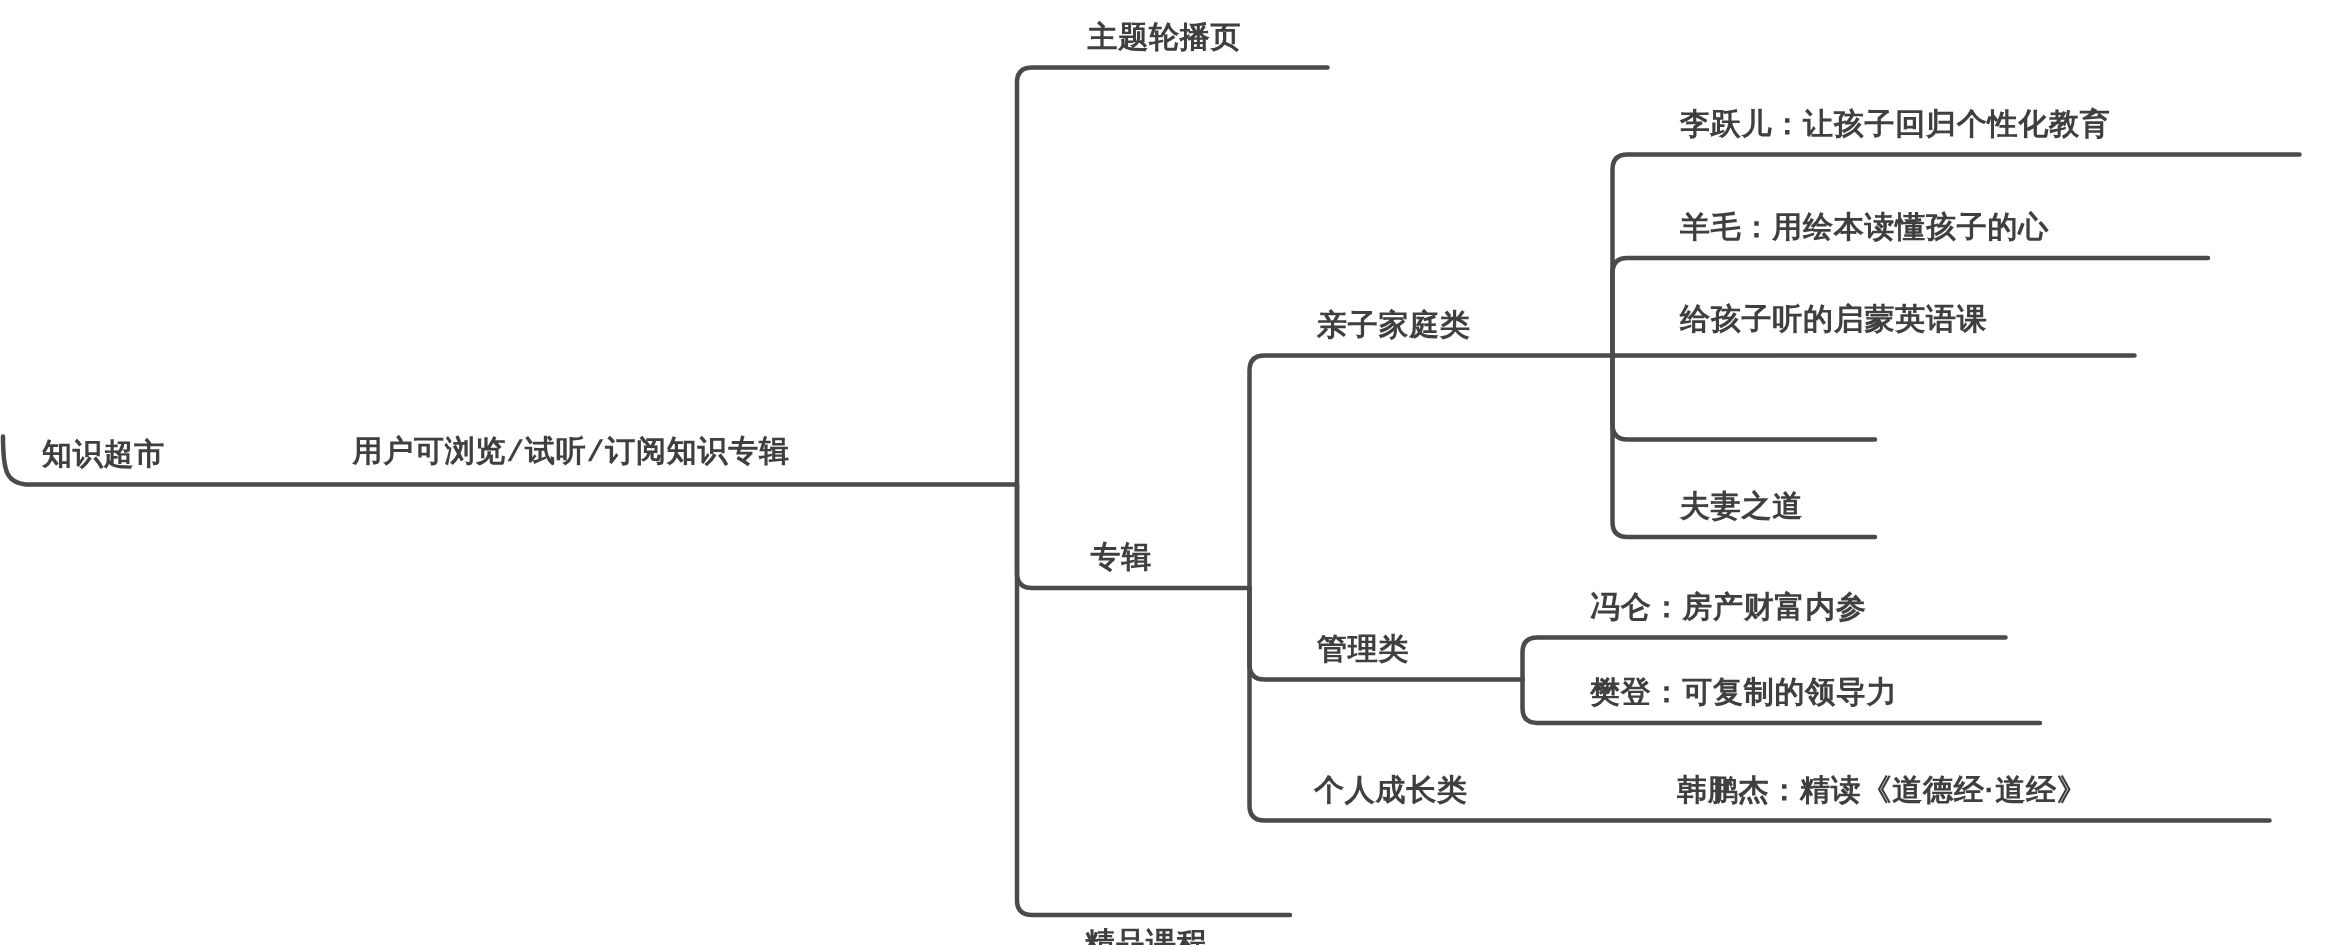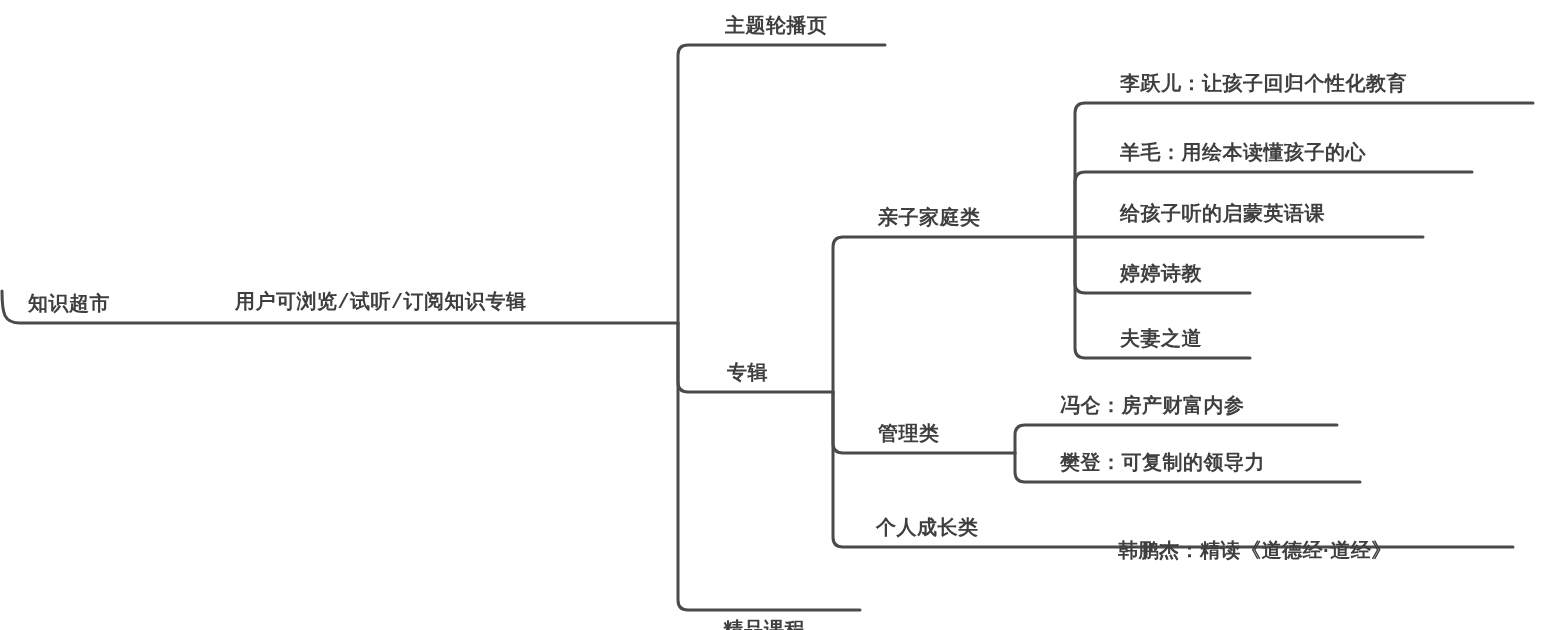--- a/index.html
+++ b/index.html
@@ -74,21 +74,20 @@
   <div class="node" style="left:727px; top:355px;">专辑</div>
   <div class="node" style="left:723px; top:580px;margin-top:32px;">精品课程</div>
 
   <div class="node" style="left:878px; top:200px;">亲子家庭类</div>
   <div class="node" style="left:878px; top:416px;">管理类</div>
   <div class="node" style="left:876px; top:510px;">个人成长类</div>
 
   <div class="node" style="left:1120px; top:66px;font-family:Liberation Serif, serif;">李跃儿：让孩子回归个性化教育</div>
   <div class="node" style="left:1120px; top:135px;">羊毛：用绘本读懂孩子的心</div>
   <div class="node" style="left:1120px; top:196px;">给孩子听的启蒙英语课</div>
-  <div class="node" style="left:1120px; top:256px;">婷婷诗教</div>
   <div class="node" style="left:1120px; top:321px;">夫妻之道</div>
 
   <div class="node" style="left:1060px; top:388px;text-align:right;">冯仑：房产财富内参</div>
   <div class="node" style="left:1060px; top:445px;">樊登：可复制的领导力</div>
 
-  <div class="node" style="left:1118px; top:510px;margin-top:23px;">韩鹏杰：精读《道德经·道经》</div>
+  <div class="node" style="left:1118px; top:510px;">韩鹏杰：精读《道德经·道经》</div>
 
 </div>
 
 </body></html>

